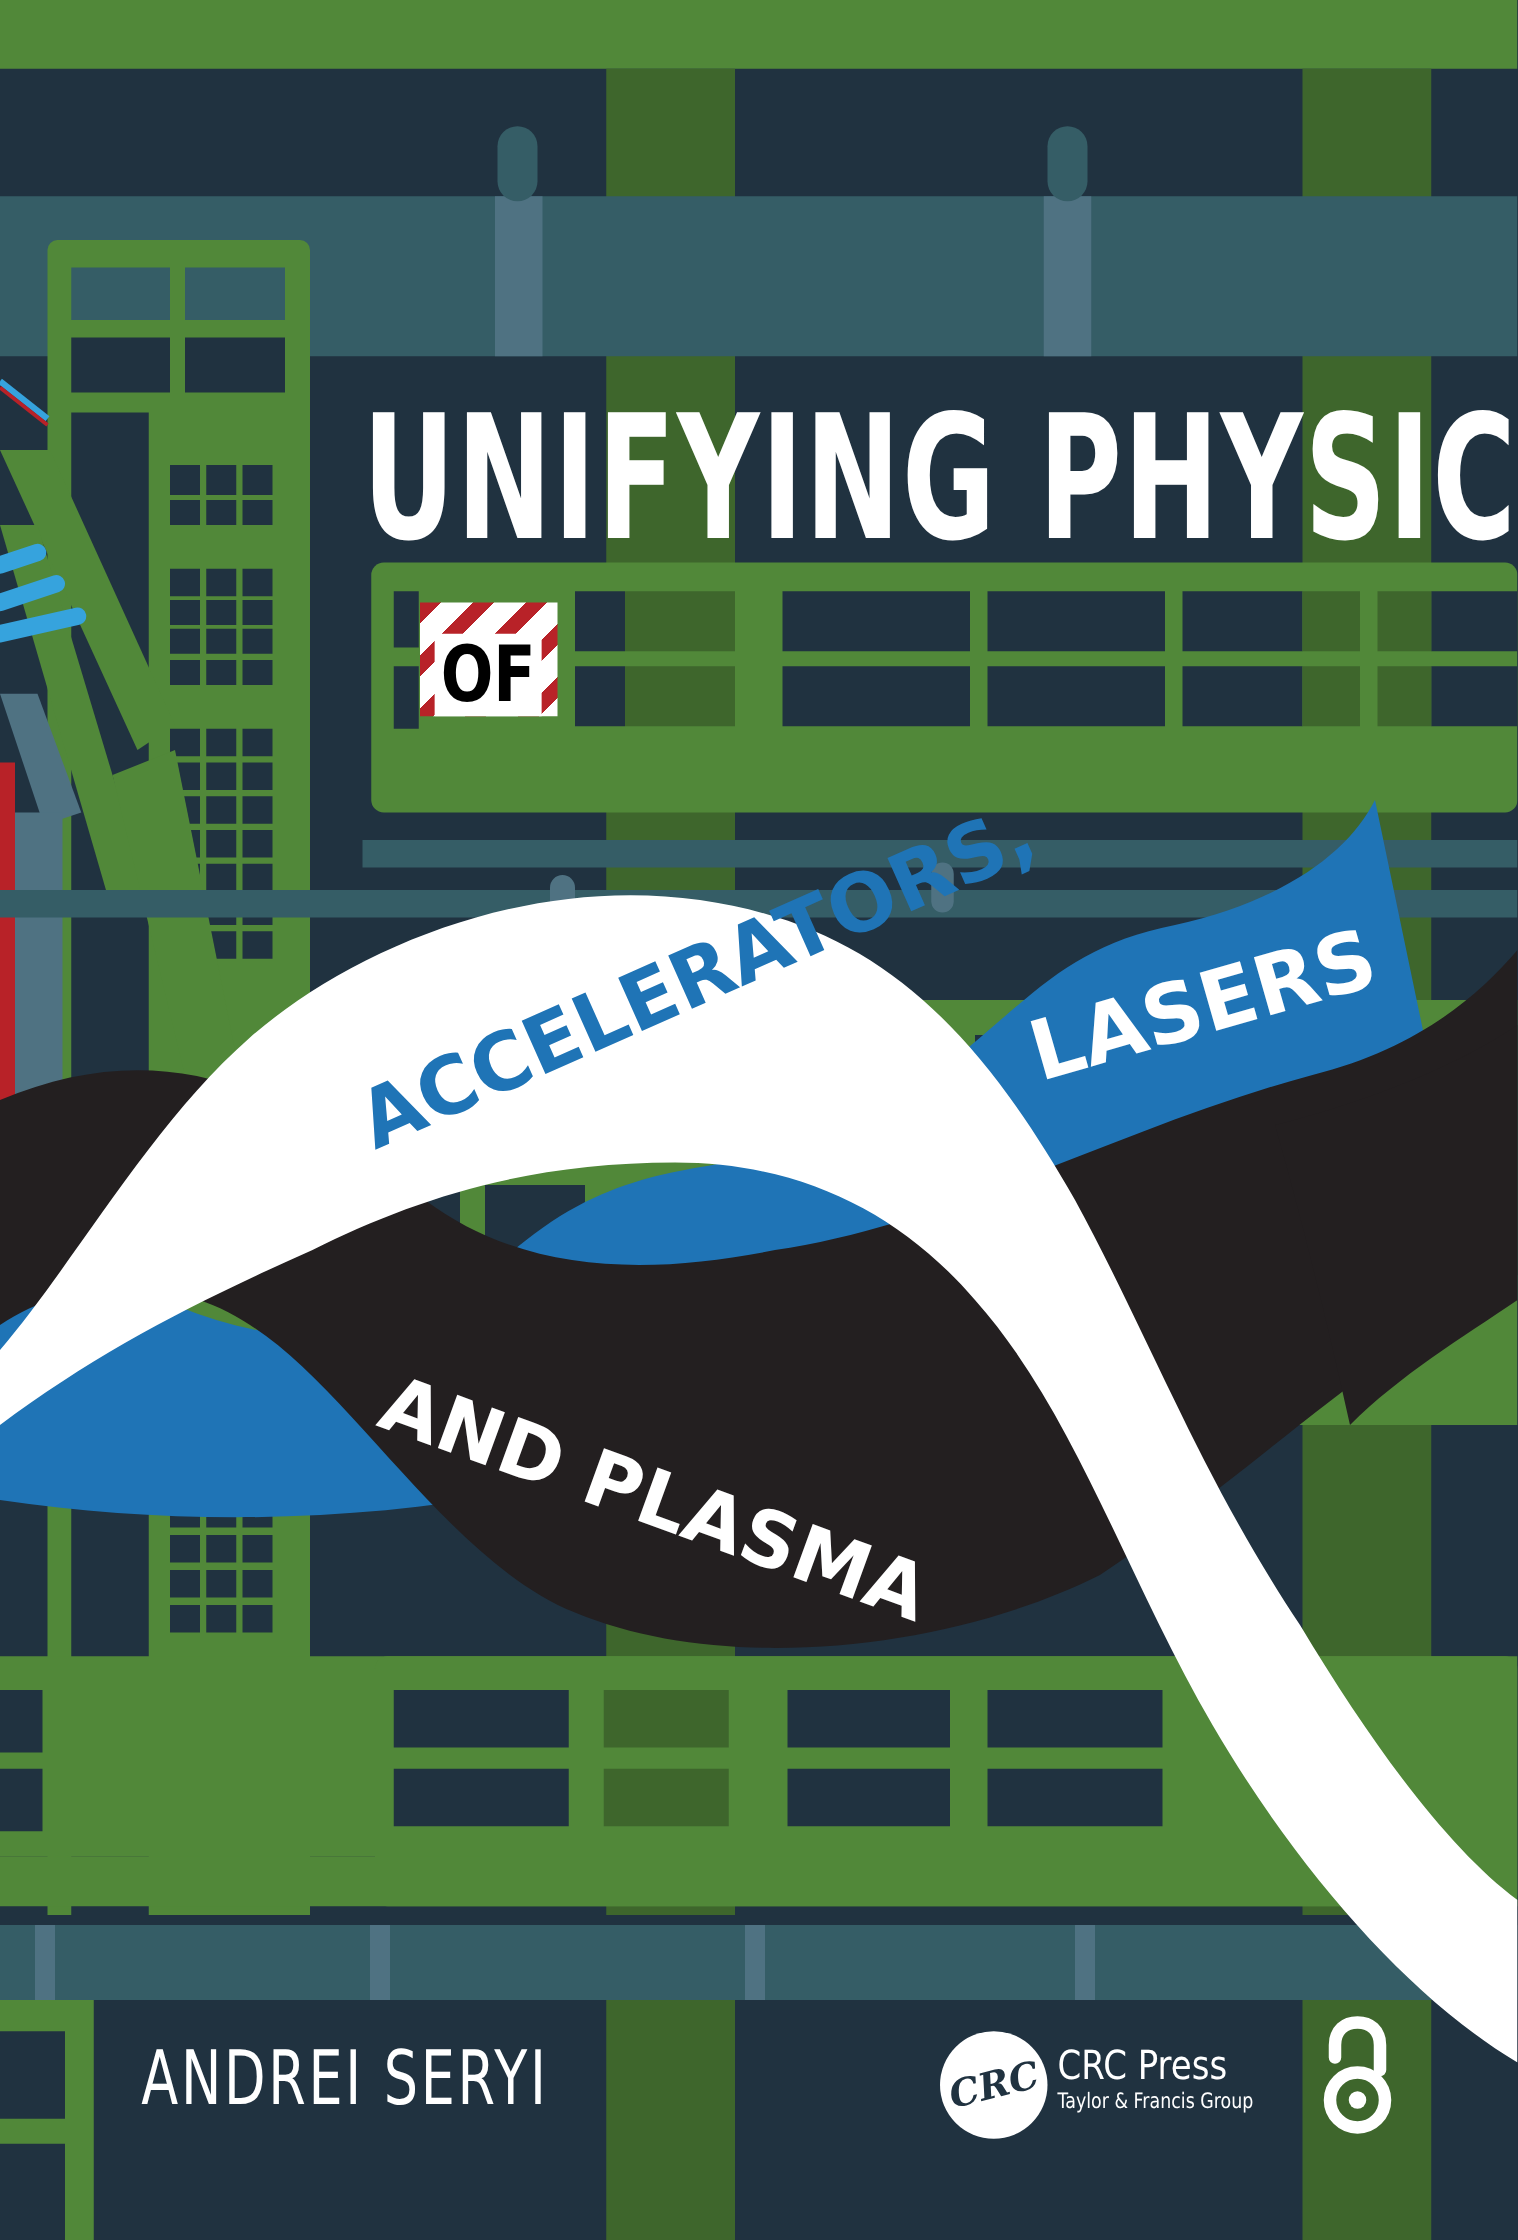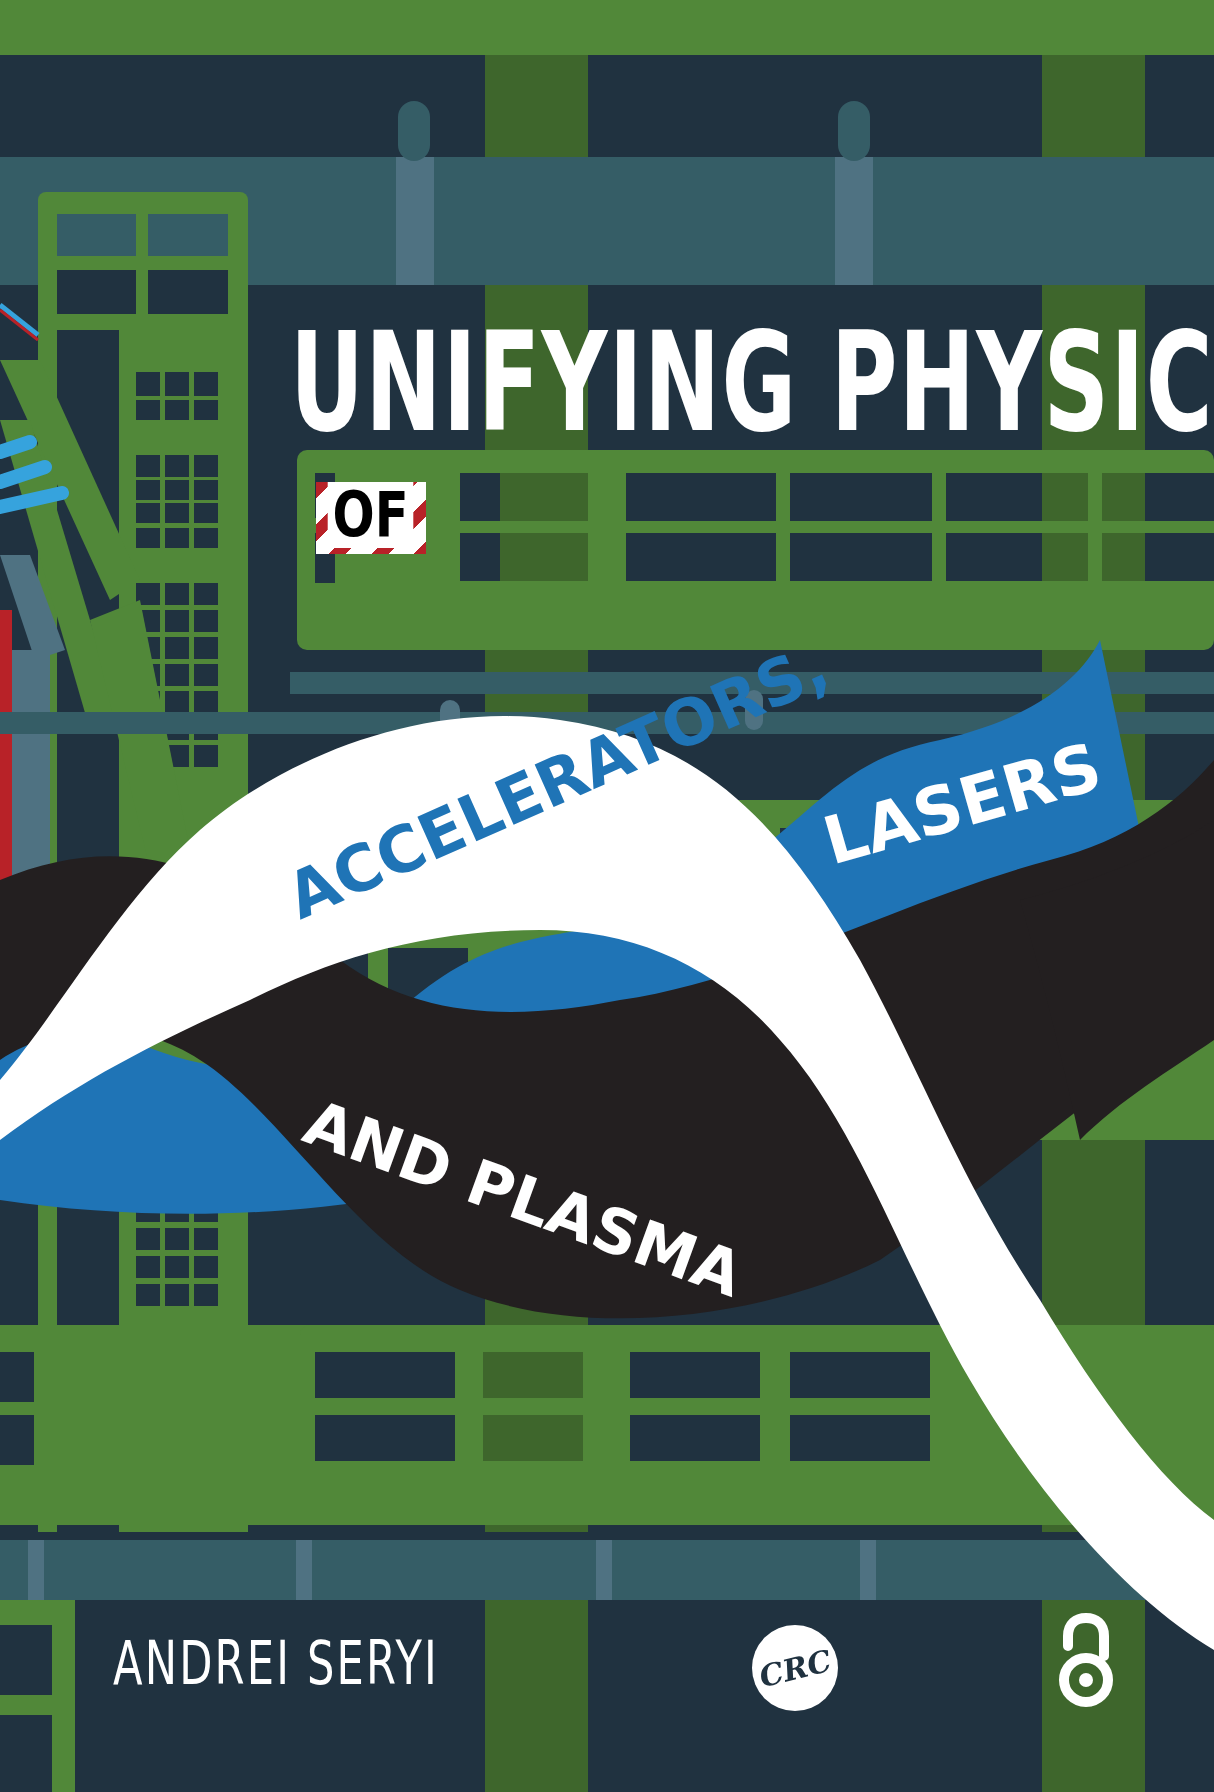--- a/index.html
+++ b/index.html
@@ -6,23 +6,23 @@
   body { width: 1214px; height: 1792px; overflow: hidden; background: #203240; font-family: "Liberation Sans", sans-serif; }
   .cover { position: relative; width: 1214px; height: 1792px; }
   .cover svg.bg { position: absolute; left: 0; top: 0; }
   .title-main {
     position: absolute; left: 290px; top: 308px; width: 760px; height: 150px;
     color: #ffffff; font-family: "DejaVu Sans", sans-serif; font-weight: bold;
     font-size: 138px; line-height: 150px; letter-spacing: 2px; white-space: nowrap;
     transform: scaleX(0.66); transform-origin: left top;
   }
   .of-badge {
-    position: absolute; left: 316px; top: 482px; width: 110px; height: 72px;
+    position: absolute; left: 336px; top: 482px; width: 110px; height: 91px;
     background: repeating-linear-gradient(135deg, #b82228 0 12px, #ffffff 12px 30px);
-    display: flex; align-items: flex-start; justify-content: center;
+    display: flex; align-items: flex-end; justify-content: center;
   }
   .of-badge span {
     background: #ffffff; color: #000; font-family: "DejaVu Sans", sans-serif; font-weight: bold;
     font-size: 62px; line-height: 66px; padding: 0 6px; transform: scaleX(0.8);
   }
   .ribbon-text { font-family: "DejaVu Sans", sans-serif; font-weight: bold; }
   .author {
     position: absolute; left: 113px; top: 1630px; color: #ffffff;
     font-family: "DejaVu Sans", sans-serif; font-size: 60px; line-height: 66px; letter-spacing: 3px;
     transform: scaleX(0.72); transform-origin: left top; white-space: nowrap;
@@ -247,19 +247,23 @@
   <div class="title-main">UNIFYING PHYSICS</div>
   <div class="of-badge">
     <span>OF</span>
   </div>
 
   <div class="author">ANDREI SERYI</div>
 
   <div class="crc-logo">
     <span>CRC</span>
   </div>
+  <div class="publisher">
+    <span class="name">CRC Press</span>
+    <span class="group">Taylor &amp; Francis Group</span>
+  </div>
 
   <svg class="oa-icon" viewBox="0 0 60 100" xmlns="http://www.w3.org/2000/svg">
     <path d="M12 34 L12 24 C12 12 20 6 30 6 C40 6 48 12 48 24 L48 44" fill="none" stroke="#ffffff" stroke-width="10" stroke-linecap="round"></path>
     <circle cx="30" cy="68" r="22" fill="none" stroke="#ffffff" stroke-width="10"></circle>
     <circle cx="30" cy="68" r="7" fill="#ffffff"></circle>
   </svg>
 </div>
 
 </body></html>

